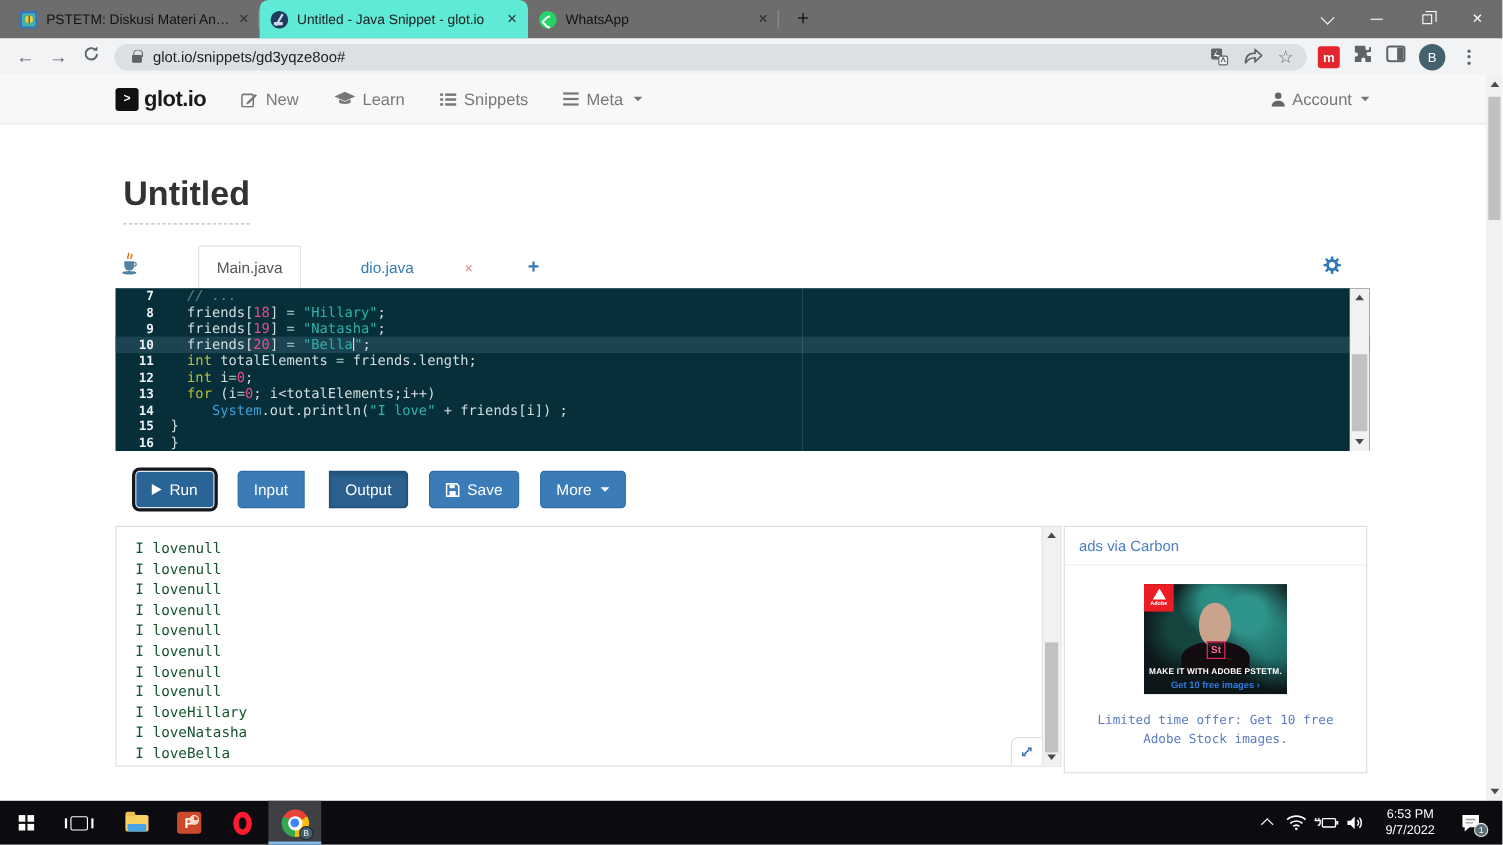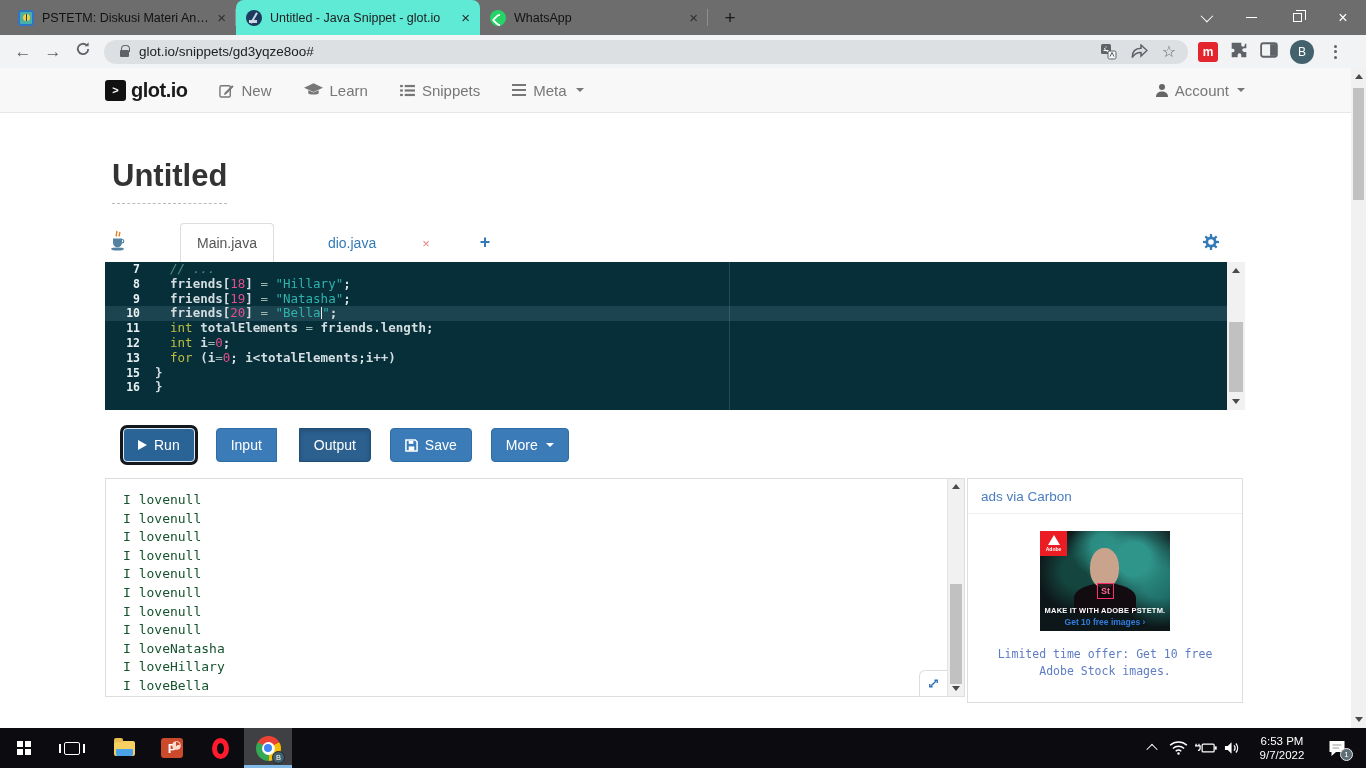--- a/index.html
+++ b/index.html
@@ -67,21 +67,21 @@
   .ftab-x { padding:11px 4px; color:#e8827a; font-size:13px; }
   .ftab-add { padding:9px 10px; color:#337ab7; font-size:18px; font-weight:bold; }
   .gear { position:absolute; right:14px; bottom:8px; }
 
   
   .editor { position:absolute; left:105px; top:262px; width:1140px; height:148px; background:#062f3a; overflow:hidden; font-family:"DejaVu Sans Mono", monospace; }
   .code-row { display:flex; line-height:14.8px; height:14.8px; }
   .code-row.active { background:#1c4350; }
   .gutter-cell { flex:0 0 50px; text-align:right; padding-right:15px; color:#e9f1f2; font-weight:bold; font-size:11.5px; }
   .code-cell { white-space:pre; font-size:12.5px; }
-  .tk-pl { color:#d4dde0;font-weight:bold; } .tk-cm { color:#4f8a83; font-style:italic; }
+  .tk-pl { color:#d4dde0; } .tk-cm { color:#4f8a83; font-style:italic; }
   .tk-kw { color:#bcbe3f; } .tk-num { color:#e34e8c; }
   .tk-str { color:#2eb3ac; } .tk-typ { color:#3f9fd6; } .tk-op { color:#9ab8b0; }
   .tk-cur { display:inline-block; width:1.5px; height:12px; background:#ededed; vertical-align:-2px; }
   .ruler { position:absolute; left:624px; top:0; bottom:0; width:1px; background:rgba(180,220,230,.16); }
   .scrollbar { background:#f1f1f1; position:absolute; }
   .ed-sb { right:0; top:0; bottom:0; width:18px; }
   .sb-arrow { position:absolute; left:0; right:0; display:flex; justify-content:center; }
   .tri-up { width:0; height:0; border-left:4px solid transparent; border-right:4px solid transparent; border-bottom:5px solid #4a4a4a; }
   .tri-down { width:0; height:0; border-left:4px solid transparent; border-right:4px solid transparent; border-top:5px solid #4a4a4a; }
   .sb-thumb { position:absolute; left:2px; right:2px; background:#c1c1c1; }
@@ -349,20 +349,24 @@
       </div>
       <div class="code-row">
         <span class="gutter-cell">12</span>
         <span class="code-cell"><span class="tk-pl">  </span><span class="tk-kw">int</span><span class="tk-pl"> i</span><span class="tk-op">=</span><span class="tk-num">0</span><span class="tk-pl">;</span></span>
       </div>
       <div class="code-row">
         <span class="gutter-cell">13</span>
         <span class="code-cell"><span class="tk-pl">  </span><span class="tk-kw">for</span><span class="tk-pl"> (i</span><span class="tk-op">=</span><span class="tk-num">0</span><span class="tk-pl">; i&lt;totalElements;i++)</span></span>
       </div>
       <div class="code-row">
+        <span class="gutter-cell">14</span>
+        <span class="code-cell"><span class="tk-pl">     </span><span class="tk-typ">System</span><span class="tk-pl">.out.println(</span><span class="tk-str">"I love"</span><span class="tk-pl"> + friends[i]) ;</span></span>
+      </div>
+      <div class="code-row">
         <span class="gutter-cell">15</span>
         <span class="code-cell"><span class="tk-pl">}</span></span>
       </div>
       <div class="code-row">
         <span class="gutter-cell">16</span>
         <span class="code-cell"><span class="tk-pl">}</span></span>
       </div>
     </div>
   <div class="ruler"></div>
   <div class="scrollbar ed-sb">
@@ -402,22 +406,22 @@
 <div class="output-panel">
   <div class="out-lines">
       <div class="out-line">I lovenull</div>
       <div class="out-line">I lovenull</div>
       <div class="out-line">I lovenull</div>
       <div class="out-line">I lovenull</div>
       <div class="out-line">I lovenull</div>
       <div class="out-line">I lovenull</div>
       <div class="out-line">I lovenull</div>
       <div class="out-line">I lovenull</div>
+      <div class="out-line">I loveHillary</div>
       <div class="out-line">I loveNatasha</div>
-      <div class="out-line">I loveHillary</div>
       <div class="out-line">I loveBella</div>
     </div>
   <div class="scrollbar out-sb">
     <div class="sb-arrow" style="top:5px">
         <span class="tri-up"></span>
       </div>
     <div class="sb-thumb" style="top:105px;height:100px"></div>
     <div class="sb-arrow" style="bottom:5px">
         <span class="tri-down"></span>
       </div>

